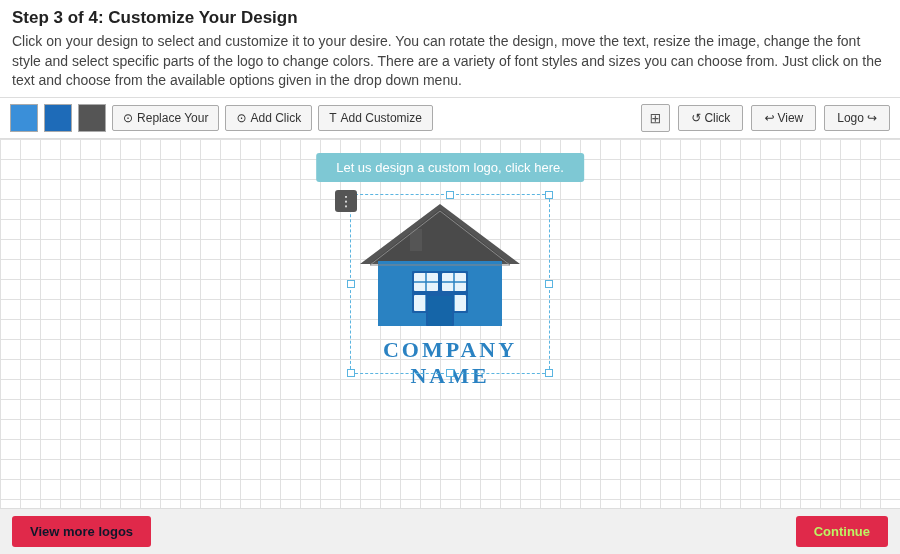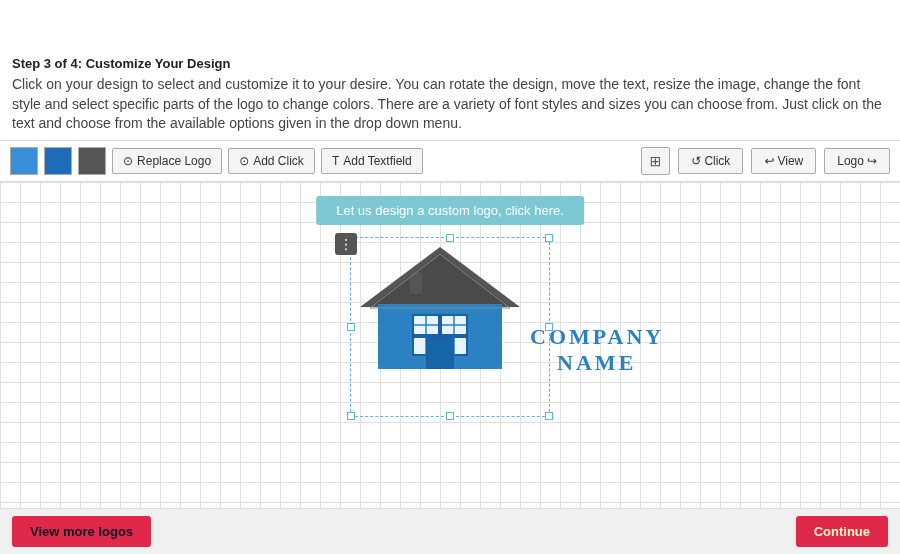--- a/index.html
+++ b/index.html
@@ -2,21 +2,21 @@
 <html><head>
   <meta charset="utf-8">
   <style>
     * { box-sizing: border-box; margin: 0; padding: 0; }
     body { font-family: Arial, sans-serif; background: #f0f0f0; width: 900px; height: 554px; overflow: hidden; }
 
     .page-wrapper { width: 900px; height: 554px; display: flex; flex-direction: column; background: #fff; }
 
     
     .header { background: #fff; padding: 8px 12px 6px 12px; border-bottom: 1px solid #ddd; }
-    .header-title { font-weight: bold; font-size: 13px; color: #222; margin-bottom: 4px; margin-top: 48px; }
+    .header-title { font-weight: bold; font-size: 17px; color: #222; margin-bottom: 4px; }
     .header-desc { font-size: 14px; color: #444; line-height: 1.4; }
 
     
     .toolbar { background: #fff; padding: 6px 10px; border-bottom: 1px solid #ddd; display: flex; align-items: center; gap: 6px; }
     .color-swatch { width: 28px; height: 28px; border: 1px solid #aaa; cursor: pointer; }
     .swatch-blue1 { background: #3a8fd9; }
     .swatch-blue2 { background: #1e6bb8; }
     .swatch-dark  { background: #555; }
     .toolbar-btn { border: 1px solid #aaa; background: #f5f5f5; padding: 5px 10px; font-size: 12px; cursor: pointer; border-radius: 2px; display: flex; align-items: center; gap: 4px; color: #333; }
     .toolbar-right { margin-left: auto; display: flex; align-items: center; gap: 8px; }
@@ -50,22 +50,22 @@
     }
 
     
     .logo-container {
       position: absolute;
       top: 55px;
       left: 50%;
       transform: translateX(-50%);
       width: 200px;
       display: flex;
-      flex-direction: row;
-      align-items: flex-end;
+      flex-direction: column;
+      align-items: flex-start;
       cursor: pointer;
     }
 
     
     .selection-border {
       position: absolute;
       top: 55px;
       left: 50%;
       transform: translateX(-50%);
       width: 200px;
@@ -118,48 +118,48 @@
       text-transform: uppercase;
       font-family: Georgia, serif;
       margin-top: 4px;
       text-align: center;
       font-variant: small-caps;
     }
 
     
     .footer { background: #f0f0f0; border-top: 1px solid #ddd; padding: 8px 12px; display: flex; align-items: center; justify-content: space-between; height: 46px; }
     .footer-btn-left { background: #e0294a; color: #0f172a; border: none; padding: 8px 18px; font-size: 13px; cursor: pointer; border-radius: 3px; font-weight: bold; }
-    .footer-btn-right { background: #e0294a; color: #fef9c3; border: none; padding: 8px 18px; font-size: 13px; cursor: pointer; border-radius: 3px; font-weight: bold; }
+    .footer-btn-right { background: #e0294a; color: #bef264; border: none; padding: 8px 18px; font-size: 13px; cursor: pointer; border-radius: 3px; font-weight: bold; }
   </style>
 </head>
 <body>
 
 <div class="page-wrapper">
 
   <div class="header">
     <div class="header-title">Step 3 of 4: Customize Your Design</div>
     <div class="header-desc">Click on your design to select and customize it to your desire. You can rotate the design, move the text, resize the image, change the font style and select specific parts of the logo to change colors. There are a variety of font styles and sizes you can choose from. Just click on the text and choose from the available options given in the drop down menu.</div>
   </div>
 
   <div class="toolbar">
     <div class="color-swatch swatch-blue1" title="Color 1"></div>
     <div class="color-swatch swatch-blue2" title="Color 2"></div>
     <div class="color-swatch swatch-dark" title="Color 3"></div>
 
     <button class="toolbar-btn">
       <span>⊙</span>
-      <span>Replace Logo</span>
+      <span>Replace Your</span>
     </button>
     <button class="toolbar-btn">
       <span>⊙</span>
       <span>Add Click</span>
     </button>
     <button class="toolbar-btn">
       <span>T</span>
-      <span>Add Textfield</span>
+      <span>Add Customize</span>
     </button>
 
     <div class="toolbar-right">
       <button class="grid-icon-btn">
         <span>⊞</span>
       </button>
       <button class="action-btn">
         <span>↺</span>
         <span>Click</span>
       </button>

